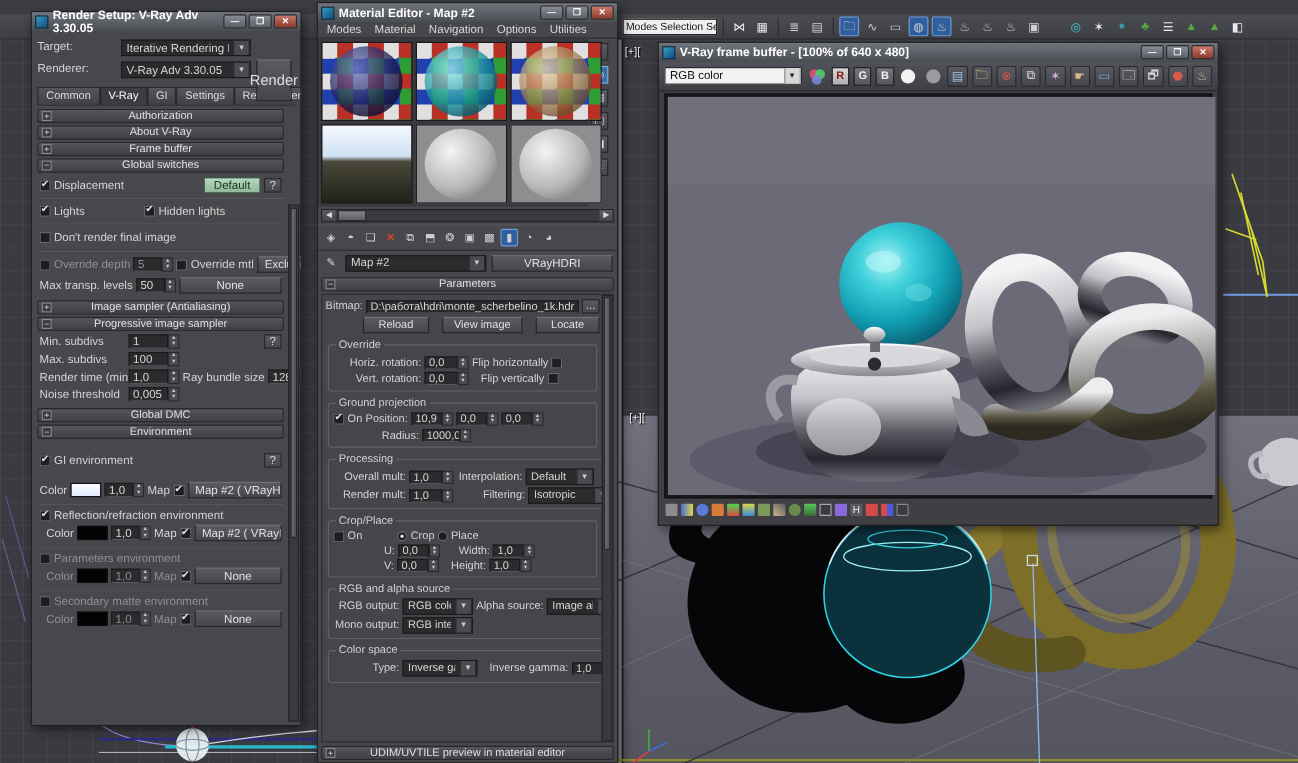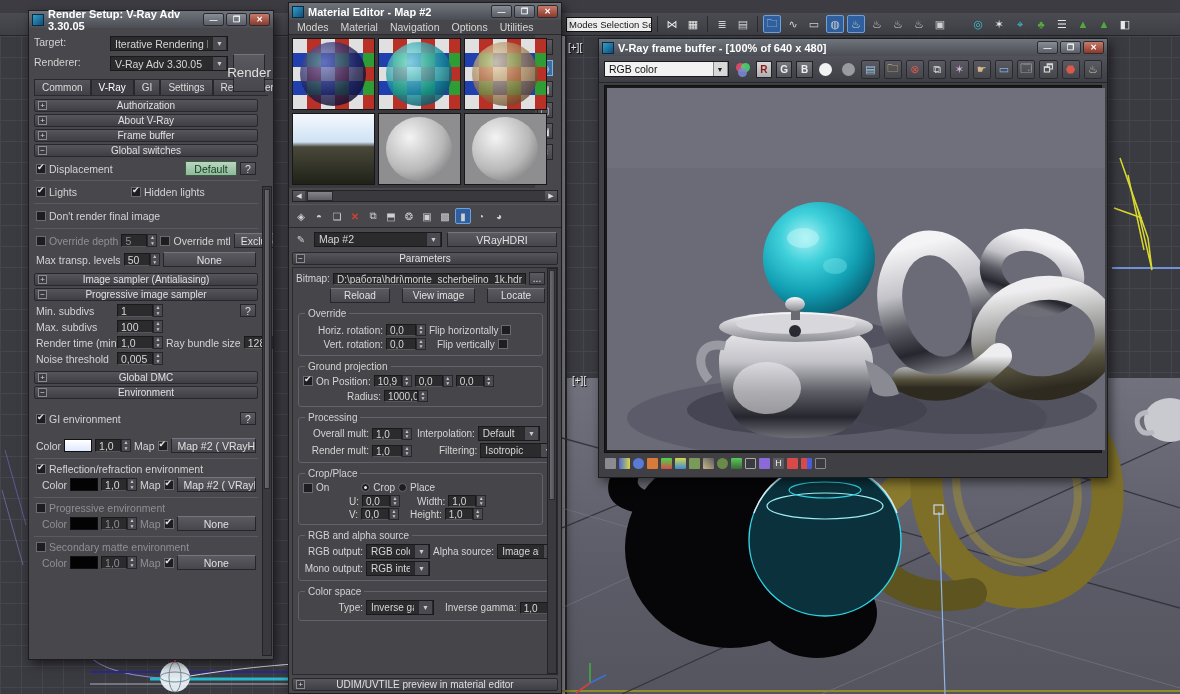--- a/index.html
+++ b/index.html
@@ -413,21 +413,21 @@
               <span class="val" style="width:26px">1,0</span>
               <span class="sp"></span>
             </span>
           <span class="lbl">Map</span>
           <span class="cb on"></span>
           <span class="btn" style="flex:1;overflow:hidden">Map #2 ( VRayHDRI )</span>
         </div>
         <div class="sep"></div>
         <div class="r" style="margin:4px 2px 0">
           <span class="cb"></span>
-          <span class="lbl dim">Progressive environment</span>
+          <span class="lbl dim">Parameters environment</span>
         </div>
         <div class="r" style="margin:2px 2px 5px 8px">
           <span class="lbl dim">Color</span>
           <span class="swatch black"></span>
           <span class="spin">
               <span class="val dim" style="width:26px">1,0</span>
               <span class="sp"></span>
             </span>
           <span class="lbl dim">Map</span>
           <span class="cb on"></span>

